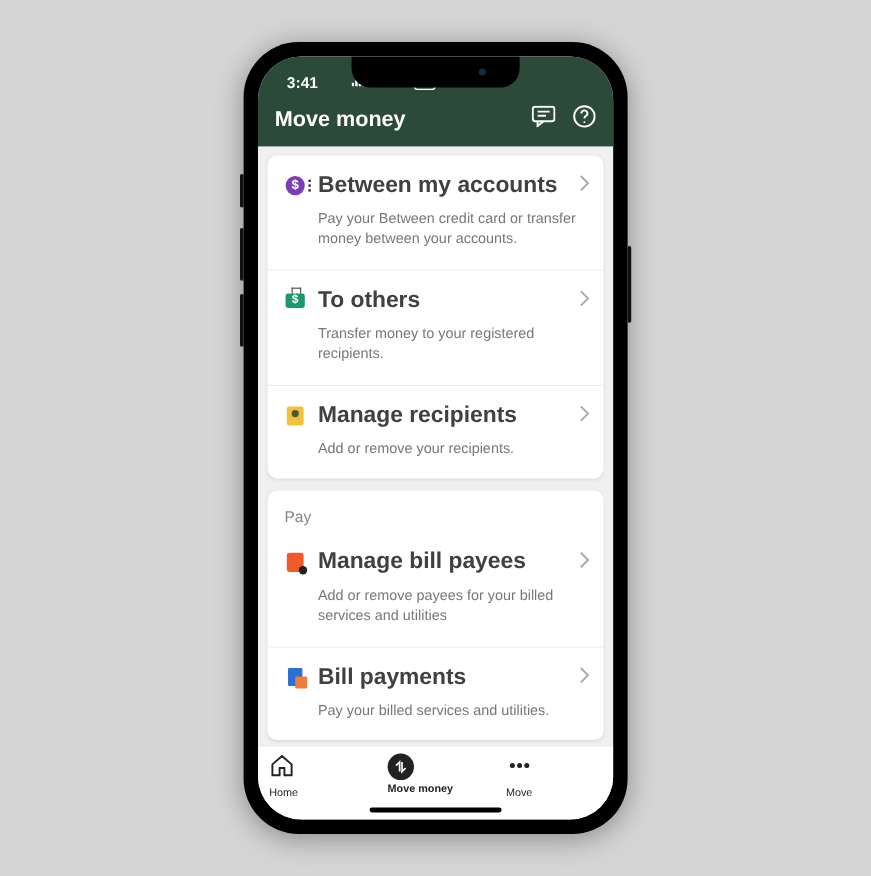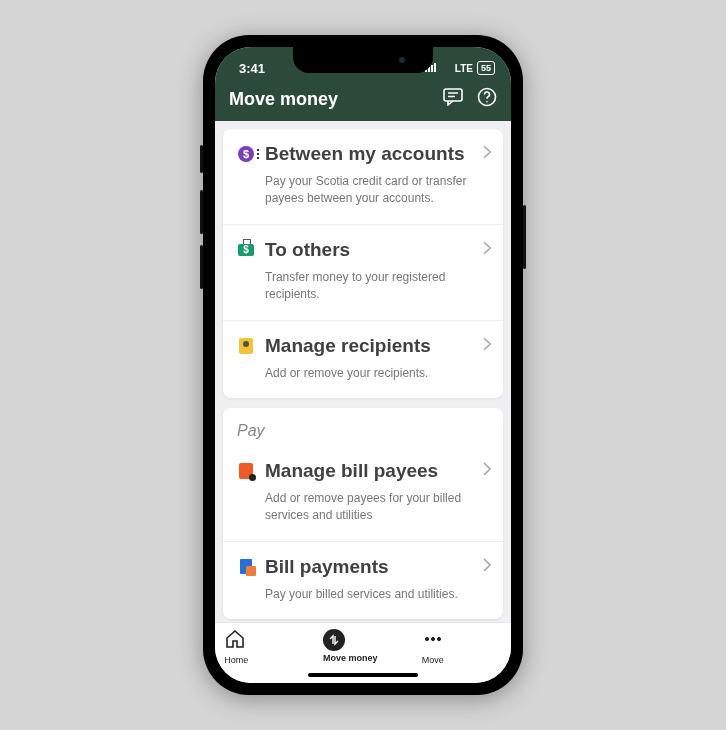--- a/index.html
+++ b/index.html
@@ -57,21 +57,20 @@
   }
   .header {
     background: #2b4a3a;
     color: #fff;
     padding: 8px 14px 10px 14px;
     position: relative;
     z-index: 10;
   }
   .status-bar {
     display: flex;
-    justify-content: space-between;
     align-items: center;
     height: 26px;
     font-size: 13px;
     font-weight: 600;
     gap: 28px;
   }
   .status-left { padding-left: 10px; }
   .status-right { display:flex; align-items:center; gap:4px; font-size:10px; padding-right:2px;}
   .battery-box { display:inline-flex; align-items:center; border:1px solid #fff; border-radius:3px; padding:0 3px; font-size:9px; font-weight:700; line-height:12px;}
   .title-row {
@@ -109,23 +108,22 @@
     display:flex; align-items:center; justify-content:center;
     flex-shrink:0;
   }
   .row-title { font-size: 19px; font-weight: 700; color: #404040; }
   .row-desc { font-size: 12px; color: #777; margin-top: 8px; margin-left: 28px; line-height: 1.45; }
   .chev {
     position: absolute;
     right: 12px; top: 16px;
   }
   .section-label {
-    font-size: 16px; color: #888;
+    font-size: 13px; color: #888;
     padding: 14px 14px 6px 14px;
-    font-style: italic;
   }
   .tabbar {
     background: #fff;
     border-top: 1px solid #e6e6e6;
     display: flex;
     justify-content: space-around;
     align-items: flex-start;
     padding: 6px 0 18px 0;
   }
   .tab {
@@ -216,21 +214,21 @@
             <span class="icon-slot">
                 <span class="ic-between">$</span>
               </span>
             <span class="row-title">Between my accounts</span>
           </div>
           <span class="chev">
             <svg width="8" height="14" viewBox="0 0 8 14" fill="none" stroke="#aaa" stroke-width="1.6">
                 <path d="M1 1 L7 7 L1 13"></path>
               </svg>
           </span>
-          <div class="row-desc">Pay your Scotia credit card or transfer payees between your accounts.</div>
+          <div class="row-desc">Pay your Between credit card or transfer money between your accounts.</div>
         </div>
 
         <div class="row">
           <div class="row-head">
             <span class="icon-slot">
                 <span class="ic-toothers">$</span>
               </span>
             <span class="row-title">To others</span>
           </div>
           <span class="chev">

